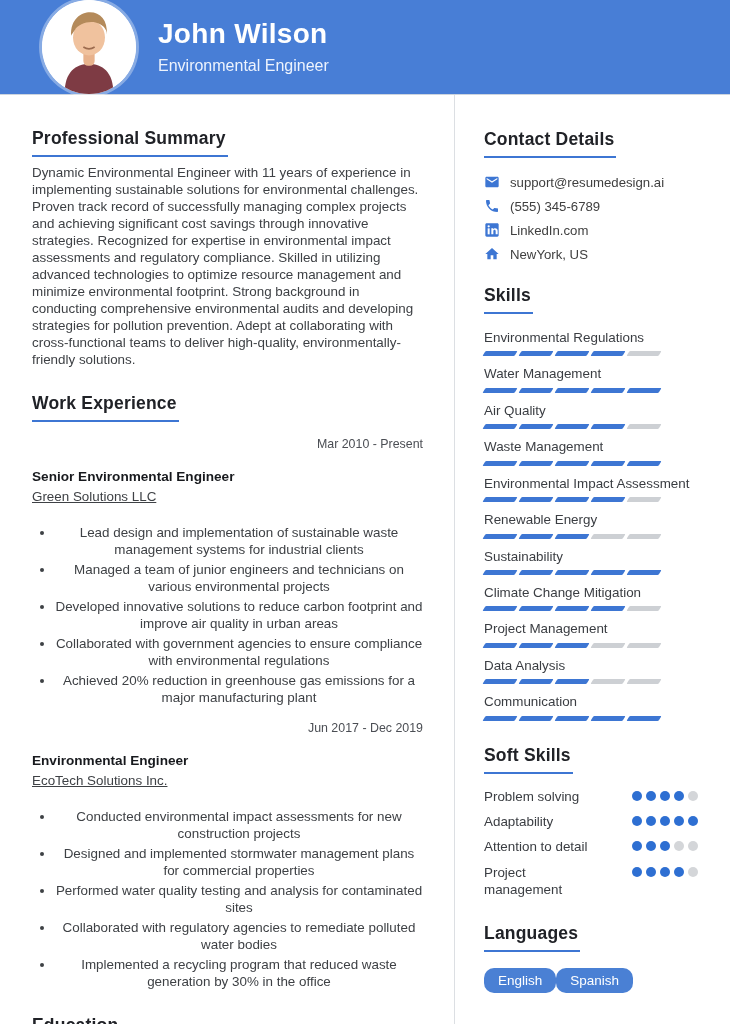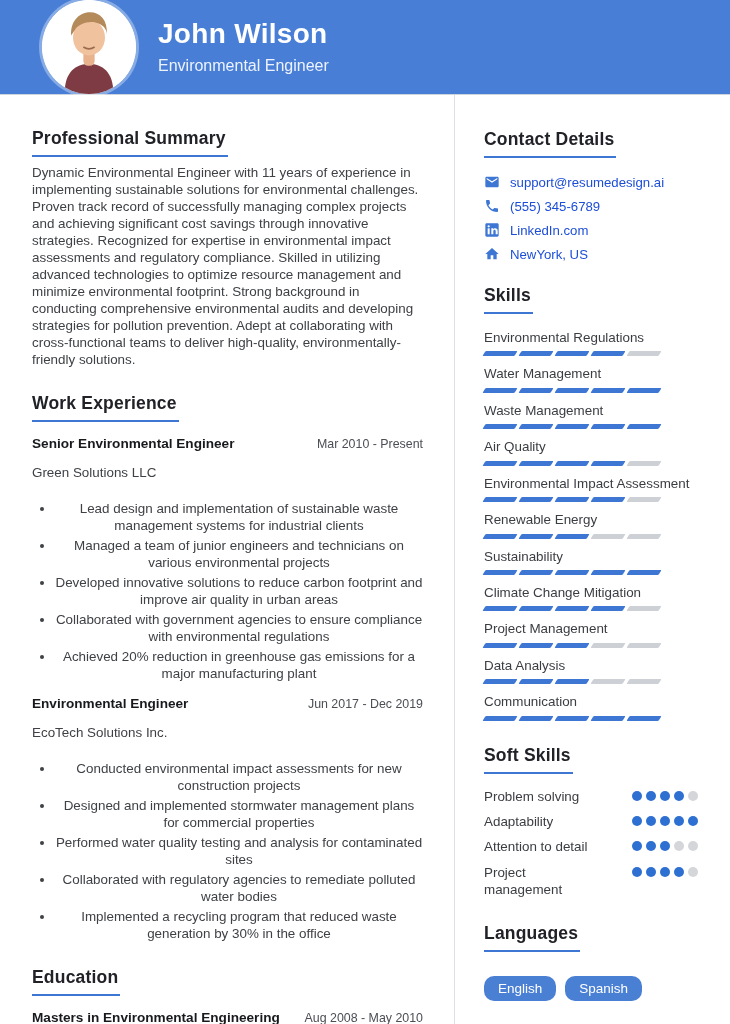--- a/index.html
+++ b/index.html
@@ -32,47 +32,47 @@
   
   .section-title{display:inline-block;font-size:17.5px;font-weight:bold;color:#202227;
     letter-spacing:.2px;border-bottom:2px solid var(--accent);padding:0 2px 6px 0;}
   
   .summary-text{margin-top:7px;font-size:13.4px;line-height:1.27;color:var(--text);}
   
   .section{margin-top:0;}
   .mt-section{margin-top:25px;}
   .entry{margin-top:14px;}
   .entry-head{display:flex;justify-content:space-between;align-items:flex-start;gap:12px;}
-  .entry-title{font-size:13.6px;font-weight:bold;color:var(--text-dark);line-height:1.25;}
+  .entry-title{font-size:13.6px;font-weight:bold;color:var(--text-dark);line-height:1.25;margin-top:33px;}
   .entry-dates{font-size:12.4px;color:var(--text-date);white-space:nowrap;padding-top:1px;}
-  .entry-sub{font-size:13.4px;color:var(--text);margin-top:12px;}
+  .entry-sub{font-size:13.4px;color:var(--text);margin-top:3px;text-decoration:underline;}
   .entry ul{margin-top:20px;padding-left:23px;text-align:center;}
   .entry li{font-size:13.4px;line-height:1.27;margin-bottom:3px;color:var(--text);}
   
   .contact-list{margin-top:16px;list-style:none;}
   .contact-list li{display:flex;align-items:center;gap:10px;margin-bottom:8px;}
   .c-icon{width:16px;height:16px;flex:0 0 16px;display:inline-flex;}
   .c-icon svg{width:16px;height:16px;fill:var(--accent);}
-  .c-text{font-size:13.2px;color:#1d4ed8;}
+  .c-text{font-size:13.2px;color:#404040;}
   
   .skills-list{margin-top:15px;}
   .skill{margin-bottom:9px;}
   .skill-name{font-size:13.4px;color:#3A3D42;line-height:1.3;margin-bottom:5px;}
   .skill-bar{display:flex;gap:4px;}
   .seg{width:32px;height:5px;background:var(--bar-empty);transform:skewX(-32deg);border-radius:1px;}
   .seg.on{background:var(--accent);}
   
   .soft-list{margin-top:14px;}
   .soft-row{display:flex;align-items:flex-start;margin-bottom:8px;}
   .soft-name{flex:1;max-width:118px;font-size:13.4px;line-height:1.3;color:#3A3D42;}
   .dots{display:flex;gap:4px;margin-left:auto;padding-top:3px;}
   .dot{width:10px;height:10px;border-radius:50%;background:var(--dot-empty);}
   .dot.on{background:#2E6FD2;}
   
-  .lang-list{margin-top:24px;display:flex;gap:9px;}
+  .lang-list{margin-top:16px;display:flex;}
   .pill{background:var(--pill);color:#fff;font-size:13.5px;padding:5px 14px;border-radius:10px;}
 </style>
 </head>
 <body>
 
 <div class="header">
   <div class="avatar">
     <svg viewBox="0 0 100 100">
       <circle cx="50" cy="50" r="50" fill="#ffffff"></circle>
       <path d="M24 100 C24 76 36 68 50 68 C64 68 76 76 76 100 Z" fill="#7E3B44"></path>
@@ -205,37 +205,37 @@
             <div class="skill-name">Water Management</div>
             <div class="skill-bar">
               <span class="seg on"></span>
               <span class="seg on"></span>
               <span class="seg on"></span>
               <span class="seg on"></span>
               <span class="seg on"></span>
             </div>
           </div>
           <div class="skill">
+            <div class="skill-name">Air Quality</div>
+            <div class="skill-bar">
+              <span class="seg on"></span>
+              <span class="seg on"></span>
+              <span class="seg on"></span>
+              <span class="seg on"></span>
+              <span class="seg"></span>
+            </div>
+          </div>
+          <div class="skill">
             <div class="skill-name">Waste Management</div>
             <div class="skill-bar">
               <span class="seg on"></span>
               <span class="seg on"></span>
               <span class="seg on"></span>
               <span class="seg on"></span>
               <span class="seg on"></span>
-            </div>
-          </div>
-          <div class="skill">
-            <div class="skill-name">Air Quality</div>
-            <div class="skill-bar">
-              <span class="seg on"></span>
-              <span class="seg on"></span>
-              <span class="seg on"></span>
-              <span class="seg on"></span>
-              <span class="seg"></span>
             </div>
           </div>
           <div class="skill">
             <div class="skill-name">Environmental Impact Assessment</div>
             <div class="skill-bar">
               <span class="seg on"></span>
               <span class="seg on"></span>
               <span class="seg on"></span>
               <span class="seg on"></span>
               <span class="seg"></span>

